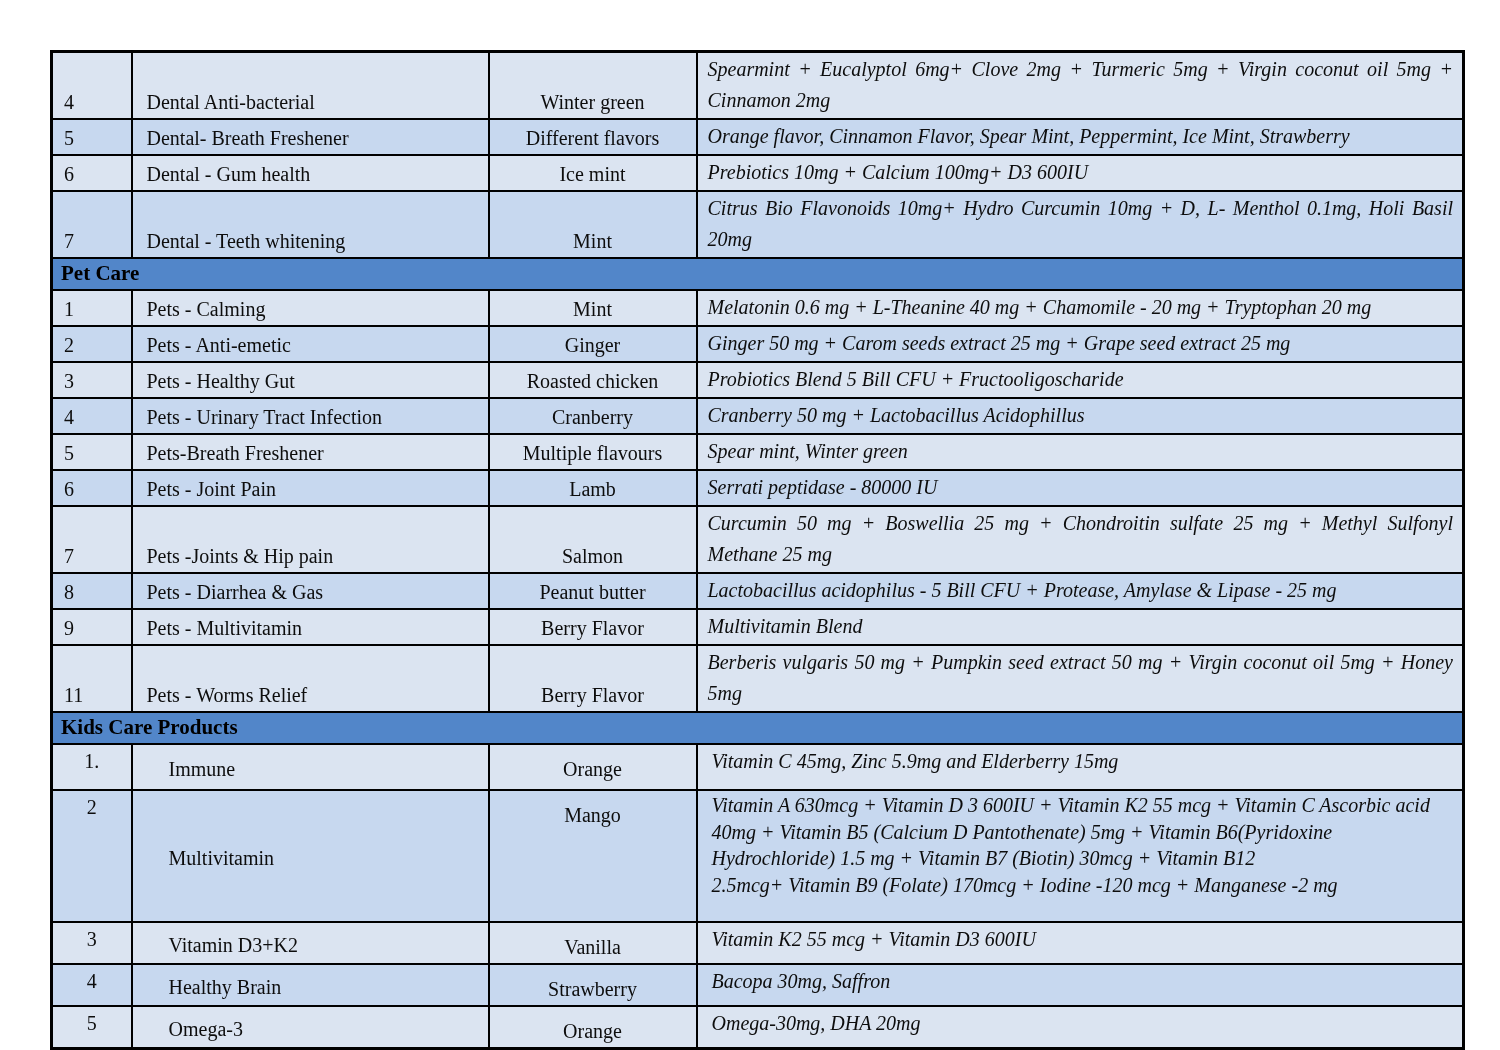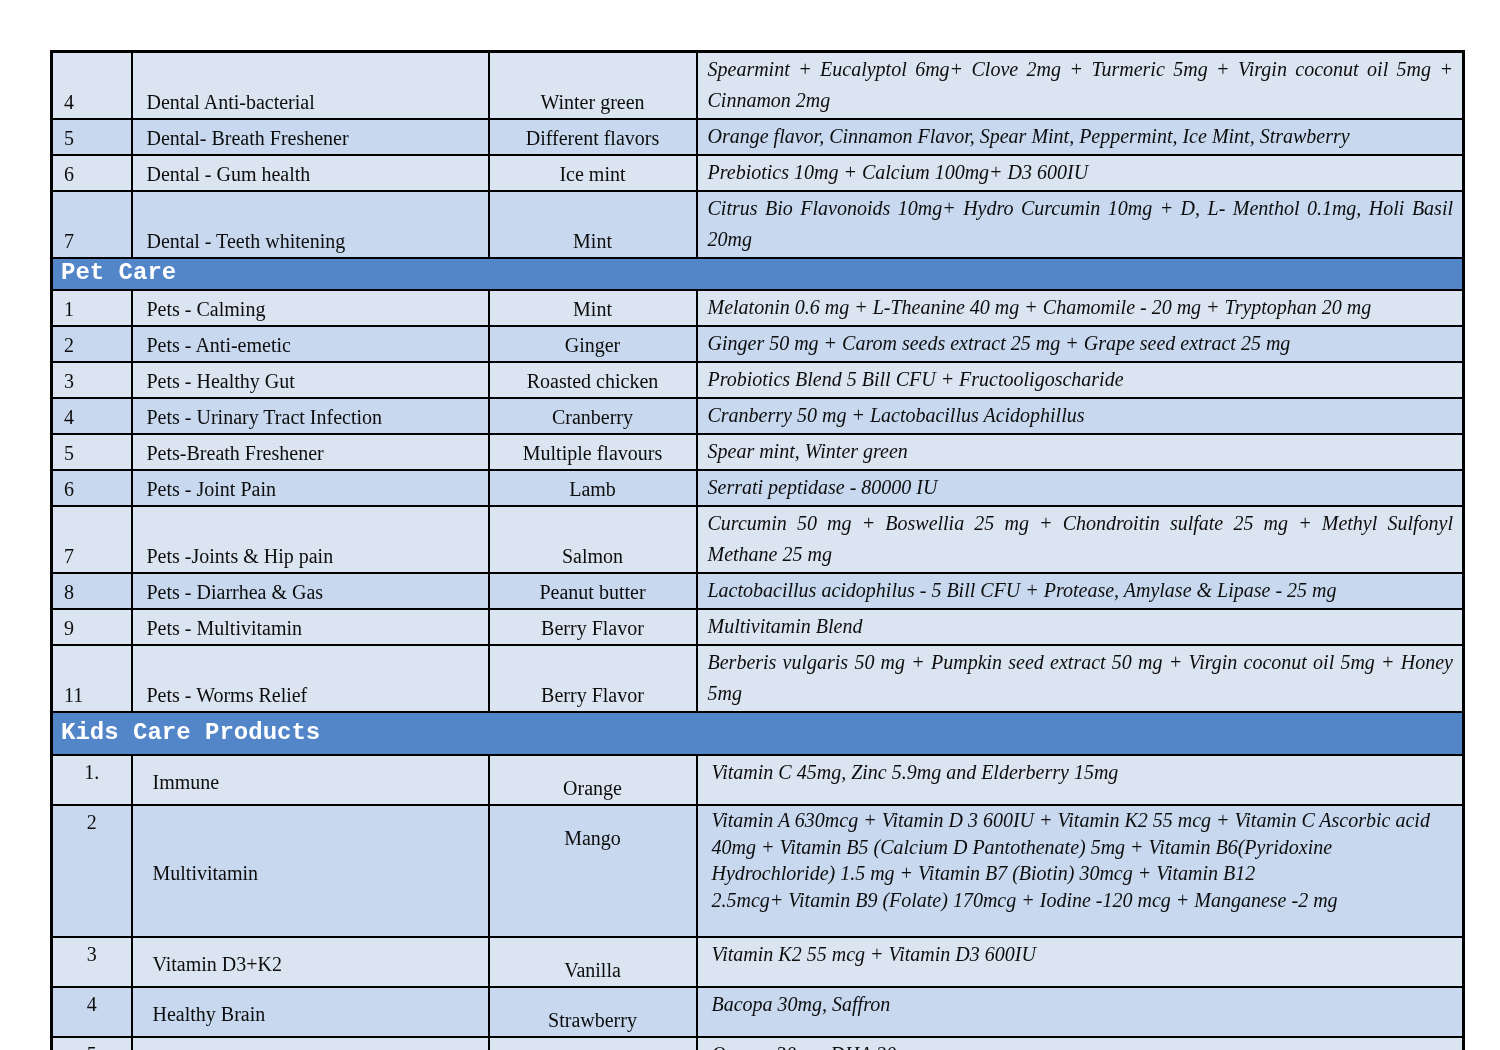--- a/index.html
+++ b/index.html
@@ -30,42 +30,41 @@
     border:2px solid var(--border);
     font-size:20px;
     line-height:24px;
     padding:1px 9px 4px 9px;
     overflow:hidden;
   }
   tr.light td{background:var(--row-light);}
   tr.dark td{background:var(--row-dark);}
   tr.sec-header td{
     background:var(--header-bg);
-    color:#ffffff;
+    color:#000000;
     font-weight:700;
-    font-size:24px;
+    font-size:21px;
     padding:2px 8px 4px 8px;
     vertical-align:middle;
-    font-family:Liberation Mono, monospace;
   }
   td.num{vertical-align:bottom;padding-left:11px;}
   td.name{vertical-align:bottom;padding-left:14px;}
   td.flavor{text-align:center;vertical-align:bottom;}
   td.ing{
     vertical-align:top;
     text-align:left;
     line-height:31px;
     padding:1px 9px 2px 10px;
     font-style:italic;
   }
   td.ing.justify{text-align:justify;}
   
   tr.kids td.num{text-align:center;vertical-align:top;padding:4px 0 0 0;}
-  tr.kids td.name{vertical-align:middle;padding-top:8px;padding-left:20px;}
-  tr.kids td.flavor{vertical-align:top;padding-top:20px;}
+  tr.kids td.name{vertical-align:middle;padding-top:8px;padding-left:36px;}
+  tr.kids td.flavor{vertical-align:top;padding-top:12px;}
   tr.kids td.ing{padding-left:14px;}
   tr.compact td.ing{white-space:pre-wrap;line-height:26.5px;margin-top:16px;}
 </style>
 </head>
 <body>
 
 <div class="page">
   <table class="products">
     <colgroup>
       <col style="width:80px">
@@ -154,21 +153,21 @@
           <td class="name">Pets - Multivitamin</td>
           <td class="flavor">Berry Flavor</td>
           <td class="ing">Multivitamin Blend</td>
         </tr>
         <tr class="light" style="height: 64px;">
           <td class="num">11</td>
           <td class="name">Pets - Worms Relief</td>
           <td class="flavor">Berry Flavor</td>
           <td class="ing justify">Berberis vulgaris 50 mg + Pumpkin seed extract 50 mg + Virgin coconut oil 5mg + Honey 5mg</td>
         </tr>
-        <tr class="sec-header" style="height: 43px;">
+        <tr class="sec-header" style="height: 32px;">
           <td colspan="4">Kids Care Products</td>
         </tr>
         <tr class="light kids" style="height: 46px;">
           <td class="num">1.</td>
           <td class="name">Immune</td>
           <td class="flavor">Orange</td>
           <td class="ing">Vitamin C 45mg, Zinc 5.9mg and Elderberry 15mg</td>
         </tr>
         <tr class="dark kids compact" style="height: 132px;">
           <td class="num">2</td>

